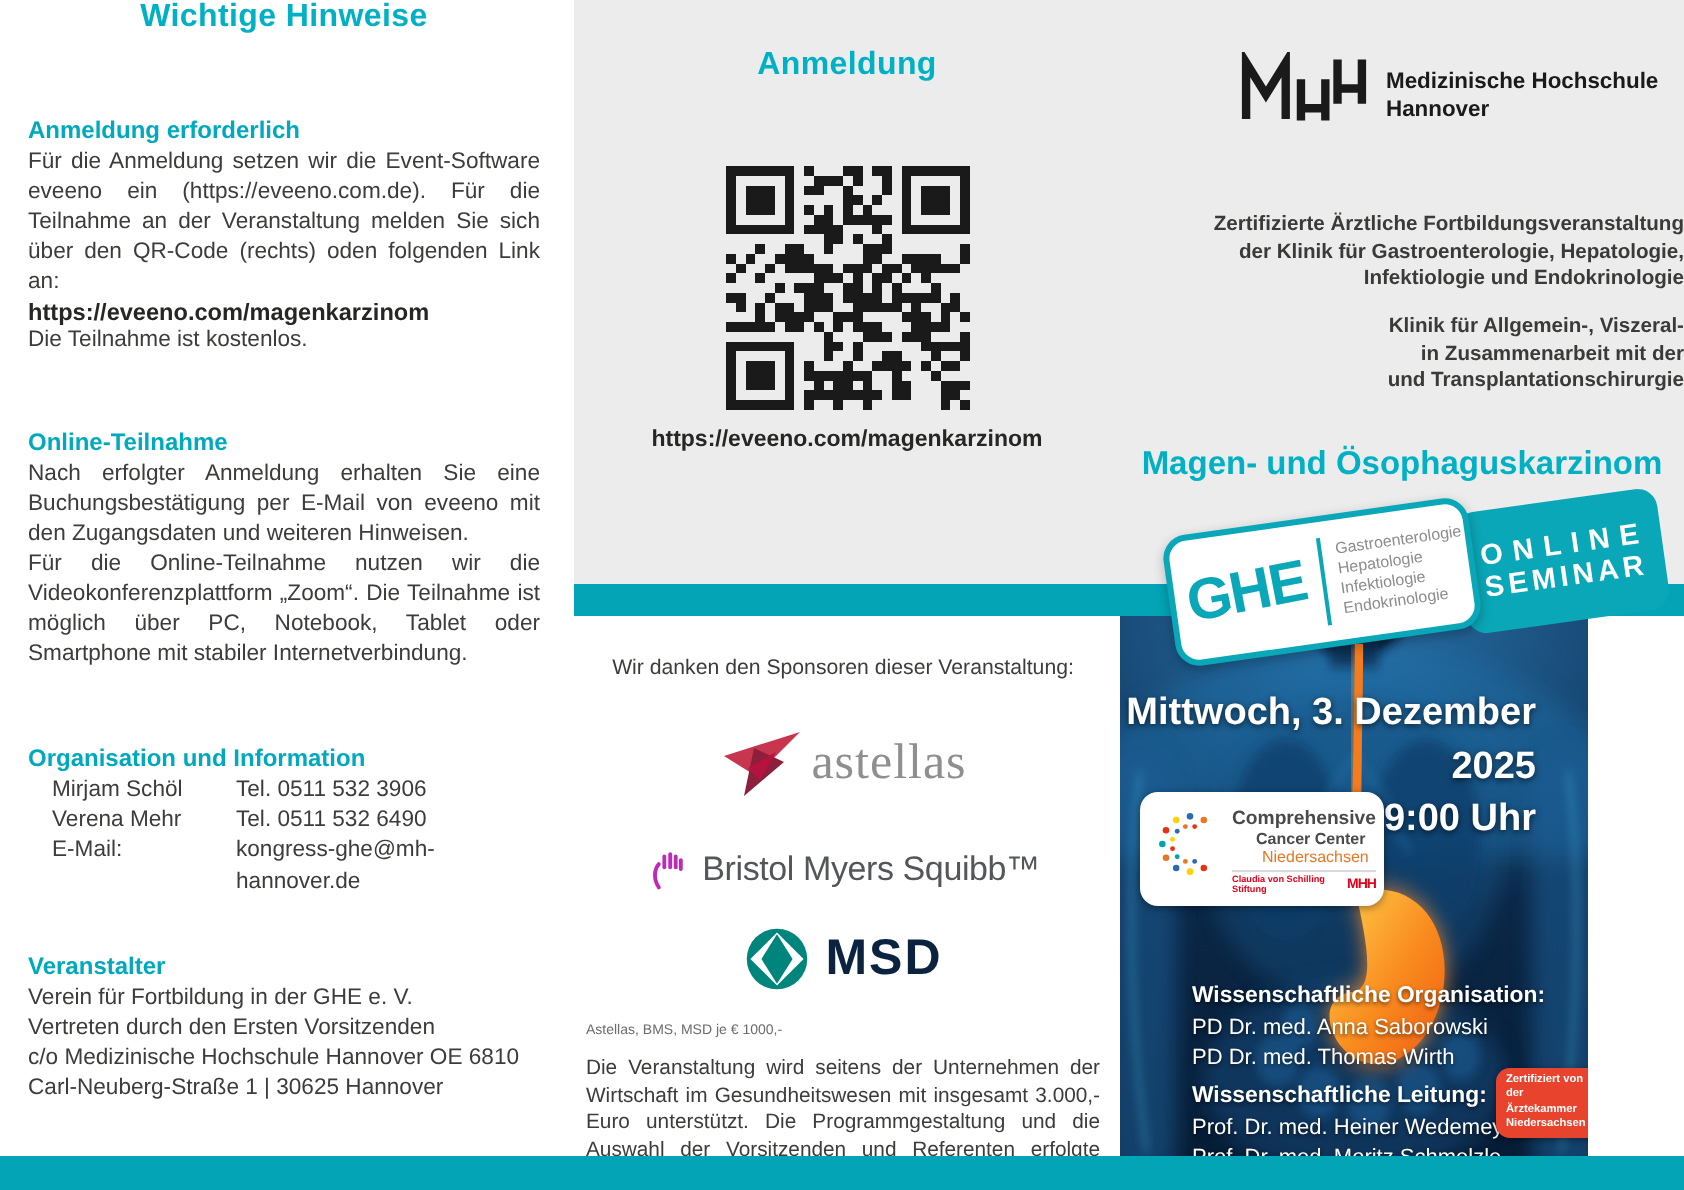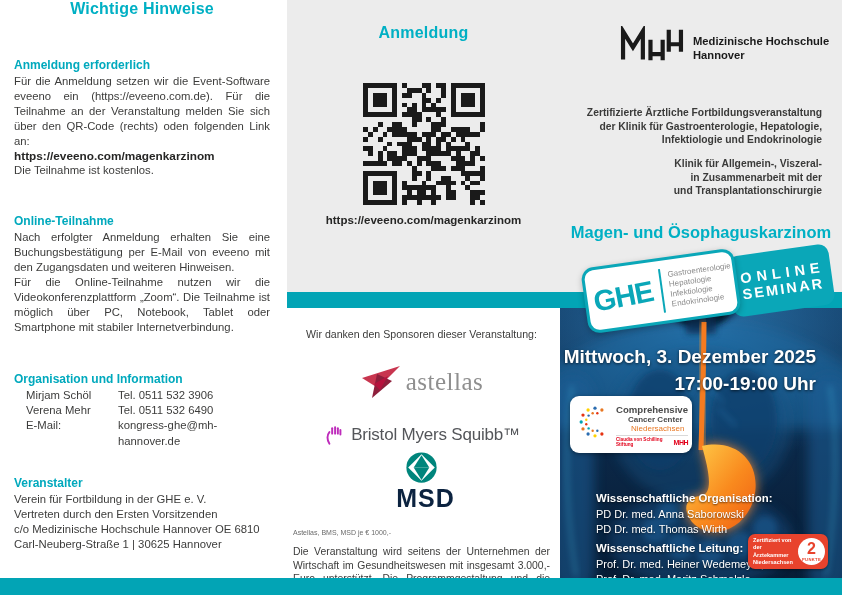--- a/index.html
+++ b/index.html
@@ -33,56 +33,56 @@
   .qr-wrap svg { width:100%; height:100%; shape-rendering:crispEdges; }
   .mid-url { font-size:11.5px; font-weight:bold; color:#262625; }
   .mid-white { position:absolute; left:0; top:308px; right:0; height:270px; background:#fff;
                padding:20px 10px 0 6px; box-sizing:border-box; }
   .sponsor-intro { text-align:center; font-size:10.6px; color:#3c3c3b; }
   .logo-row { display:flex; justify-content:center; align-items:center; }
   .astellas-row { margin-top:24px; }
   .astellas-txt { font-family:"Liberation Serif", serif; font-size:25px; color:#8f8f8f; margin-left:2px; letter-spacing:.5px; }
   .bms-row { margin-top:23px; }
   .bms-txt { font-size:17px; color:#54565a; margin-left:6px; letter-spacing:-.2px; }
-  .msd-row { margin-top:4px;flex-direction:column; }
+  .msd-row { margin-top:16px; }
   .msd-txt { font-size:25px; font-weight:bold; color:#0c2340; margin-left:8px; letter-spacing:1px; }
   .funding { margin-top:16px; font-size:7px; color:#6b6b6b; text-align:left; }
   .disclaimer { margin-top:9px; font-size:10.4px; line-height:1.3; text-align:justify; color:#3c3c3b; }
 
   
   .teal-band { position:absolute; left:287px; right:0; top:292px; height:16px; background:#02a4b5; }
   .bottom-bar { position:absolute; left:0; right:0; top:578px; height:17px; background:#02a4b5; }
 
   
   .right-gray { position:absolute; left:560px; top:0; width:282px; height:292px; background:#ececec; }
   .mhh-row { margin:26px 0 0 60px; display:flex; align-items:flex-end; }
   .mhh-logo { width:64px; height:38px; flex:none; }
   .mhh-name { margin-left:9px; font-size:11.2px; font-weight:bold; color:#1a1a1a; line-height:1.3; padding-bottom:1px; }
-  .cert { margin-top:42px; padding-right:20px; text-align:right; font-size:10.3px; font-weight:bold;
+  .cert { margin-top:42px; text-align:right; font-size:10.3px; font-weight:bold;
           color:#3a3a39; line-height:1.33; }
   .cert + .cert { margin-top:10px; }
   .event-title { margin-top:25px; text-align:center; color:#00b0c4; font-size:16.5px; font-weight:bold; }
 
   
   .online-box { position:absolute; left:730px; top:250px; width:102px; height:61px; background:#0aa7b8;
                 border-radius:10px; transform:rotate(-8deg); color:#fff; font-weight:bold;
                 display:flex; flex-direction:column; justify-content:center; padding-left:11px;
                 box-sizing:border-box; z-index:4; }
   .online-box .l1 { font-size:14.5px; letter-spacing:5px; }
   .online-box .l2 { font-size:14.5px; letter-spacing:2.2px; }
   .ghe-card { position:absolute; left:584px; top:258px; width:154px; height:66px; background:#fff;
               border:3px solid #0aa7b8; border-radius:12px; transform:rotate(-8deg);
               display:flex; align-items:center; padding:2px 6px; box-sizing:border-box;
               box-shadow:0 2px 6px rgba(0,0,0,.25); z-index:5; }
   .ghe-letters { font-size:29px; font-weight:800; color:#0aa7b8; letter-spacing:-1px; transform:rotate(-3deg); }
   .ghe-div { width:2px; height:44px; background:#0aa7b8; margin:0 7px 0 8px; flex:none; }
   .ghe-list { font-size:8px; color:#8c8c8c; line-height:1.25; white-space:nowrap; }
 
   
-  .hero { position:absolute; left:560px; top:308px; width:282px; height:270px; background:#0b2746; overflow:hidden; }
+  .hero { position:absolute; left:560px; top:308px; width:234px; height:270px; background:#0b2746; overflow:hidden; }
   .hero svg.art { position:absolute; left:0; top:0; width:100%; height:100%; }
   .date-block { position:absolute; top:36px; right:26px; text-align:right; color:#fff; font-weight:bold;
                 font-size:19px; line-height:1.4; text-shadow:0 1px 3px rgba(0,0,0,.65); z-index:3; }
   .ccc { position:absolute; left:10px; top:88px; width:122px; height:57px; background:#fff; border-radius:9px;
          box-shadow:0 1px 4px rgba(0,0,0,.4); padding:5px 4px 3px 6px; box-sizing:border-box;
          display:flex; z-index:3; }
   .ccc-dots { width:38px; height:42px; flex:none; }
   .ccc-txt { margin-left:2px; margin-top:3px; }
   .ccc-l1 { font-size:9.6px; font-weight:bold; color:#4a4a4a;text-align:center; }
   .ccc-l2 { font-size:8px; font-weight:bold; color:#4a4a4a; margin-left:12px; }

